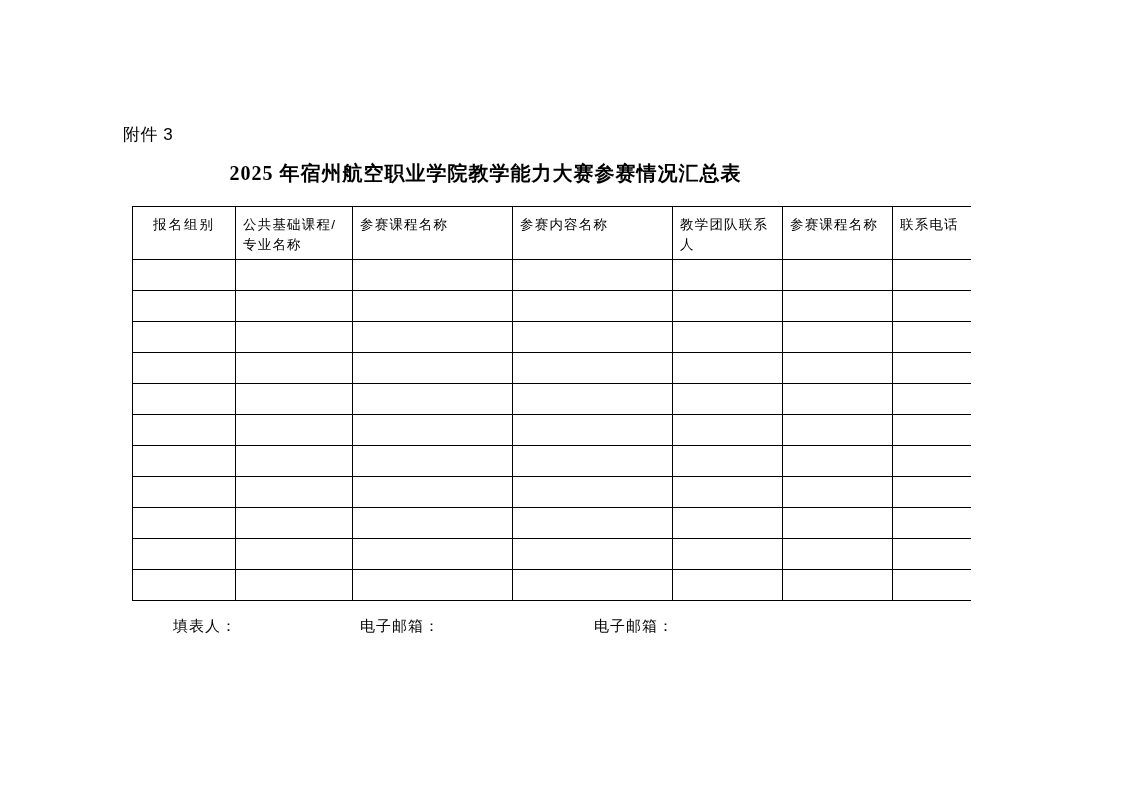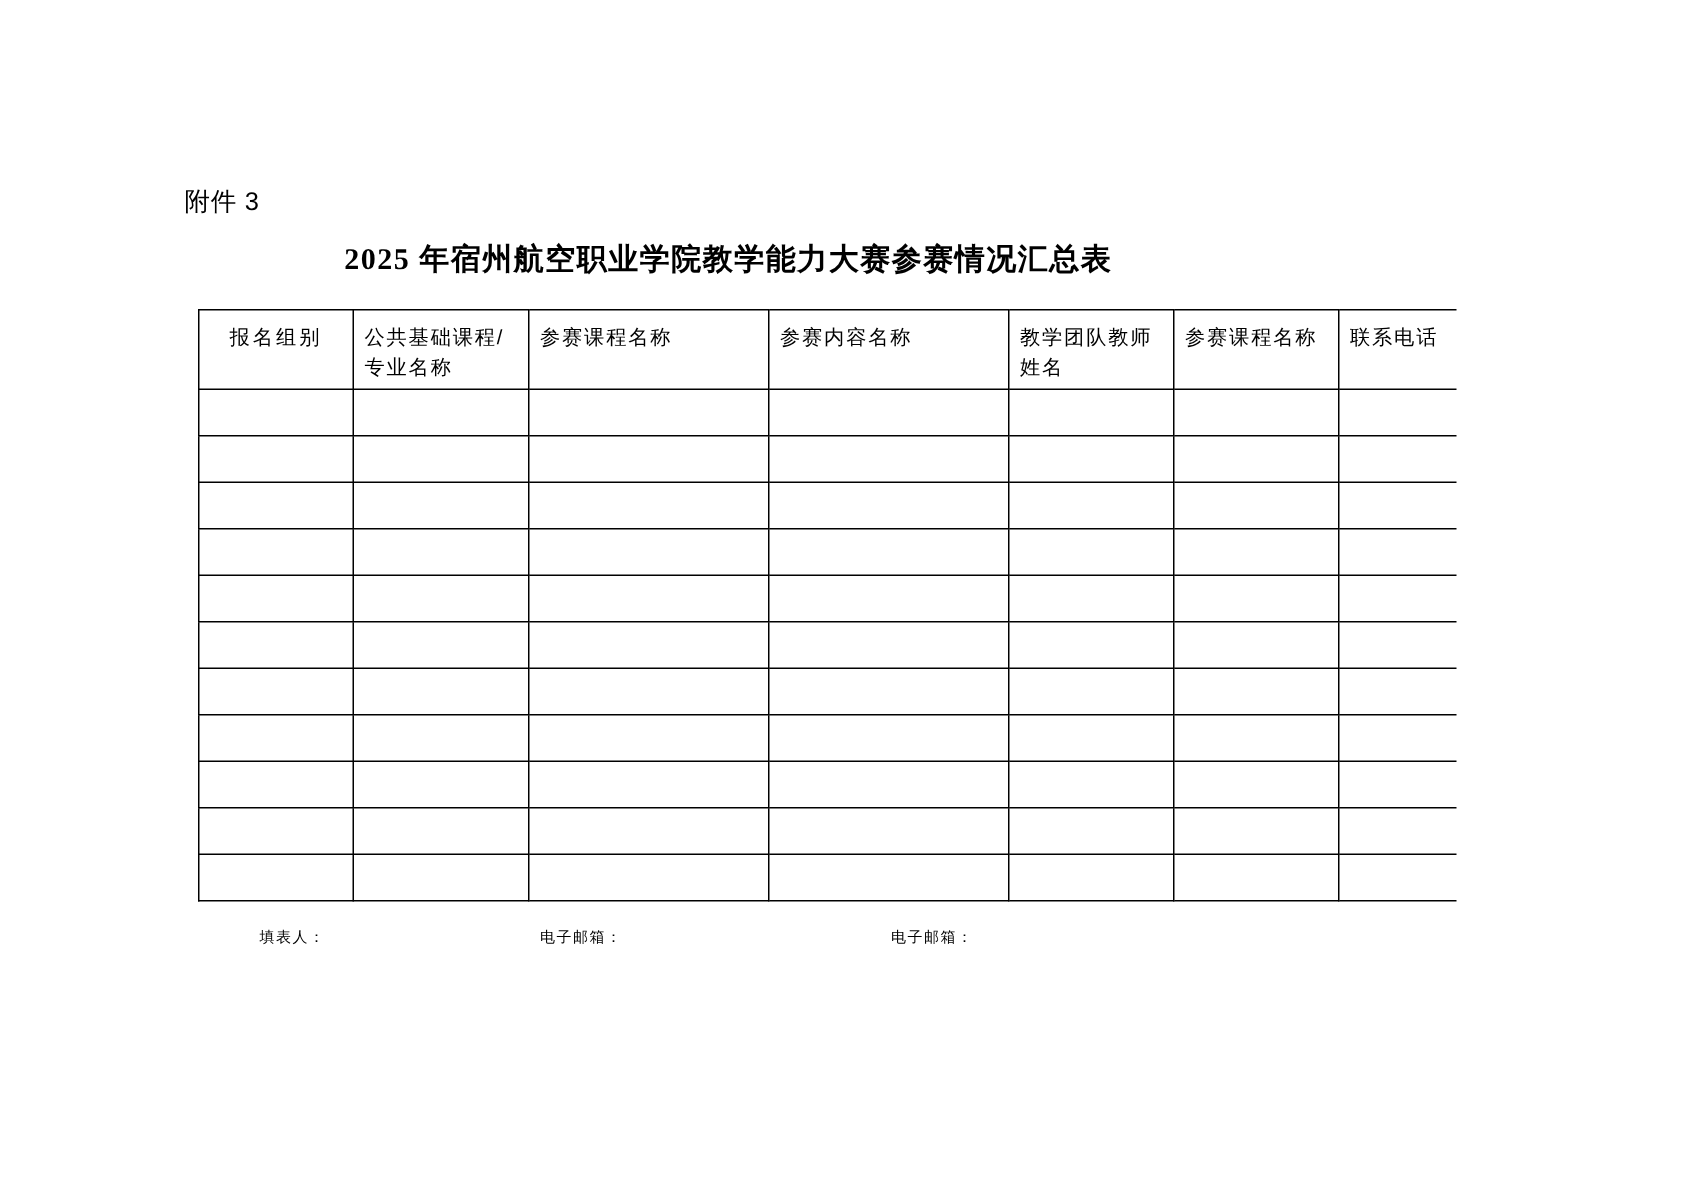--- a/index.html
+++ b/index.html
@@ -74,21 +74,21 @@
   table.summary tbody td {
     height: 30px;
   }
   .footer-row {
     position: absolute;
     left: 132px;
     top: 614px;
     width: 858px;
     height: 24px;
     font-family: "Liberation Sans", sans-serif;
-    font-size: 10px;
+    font-size: 15px;
     line-height: 24px;
     letter-spacing: 1px;
   }
   .footer-row span {
     position: absolute;
     white-space: nowrap;
   }
   .f1 { left: 41px; }
   .f2 { left: 228px; }
   .f3 { left: 462px; text-align: right; }
@@ -120,21 +120,21 @@
         <td>
           <span class="hdr">公共基础课程/专业名称</span>
         </td>
         <td>
           <span class="hdr">参赛课程名称</span>
         </td>
         <td>
           <span class="hdr">参赛内容名称</span>
         </td>
         <td>
-          <span class="hdr">教学团队教师姓名</span>
+          <span class="hdr">教学团队联系人</span>
         </td>
         <td>
           <span class="hdr">参赛课程名称</span>
         </td>
         <td>
           <span class="hdr">联系电话</span>
         </td>
       </tr>
     </thead>
     <tbody>

